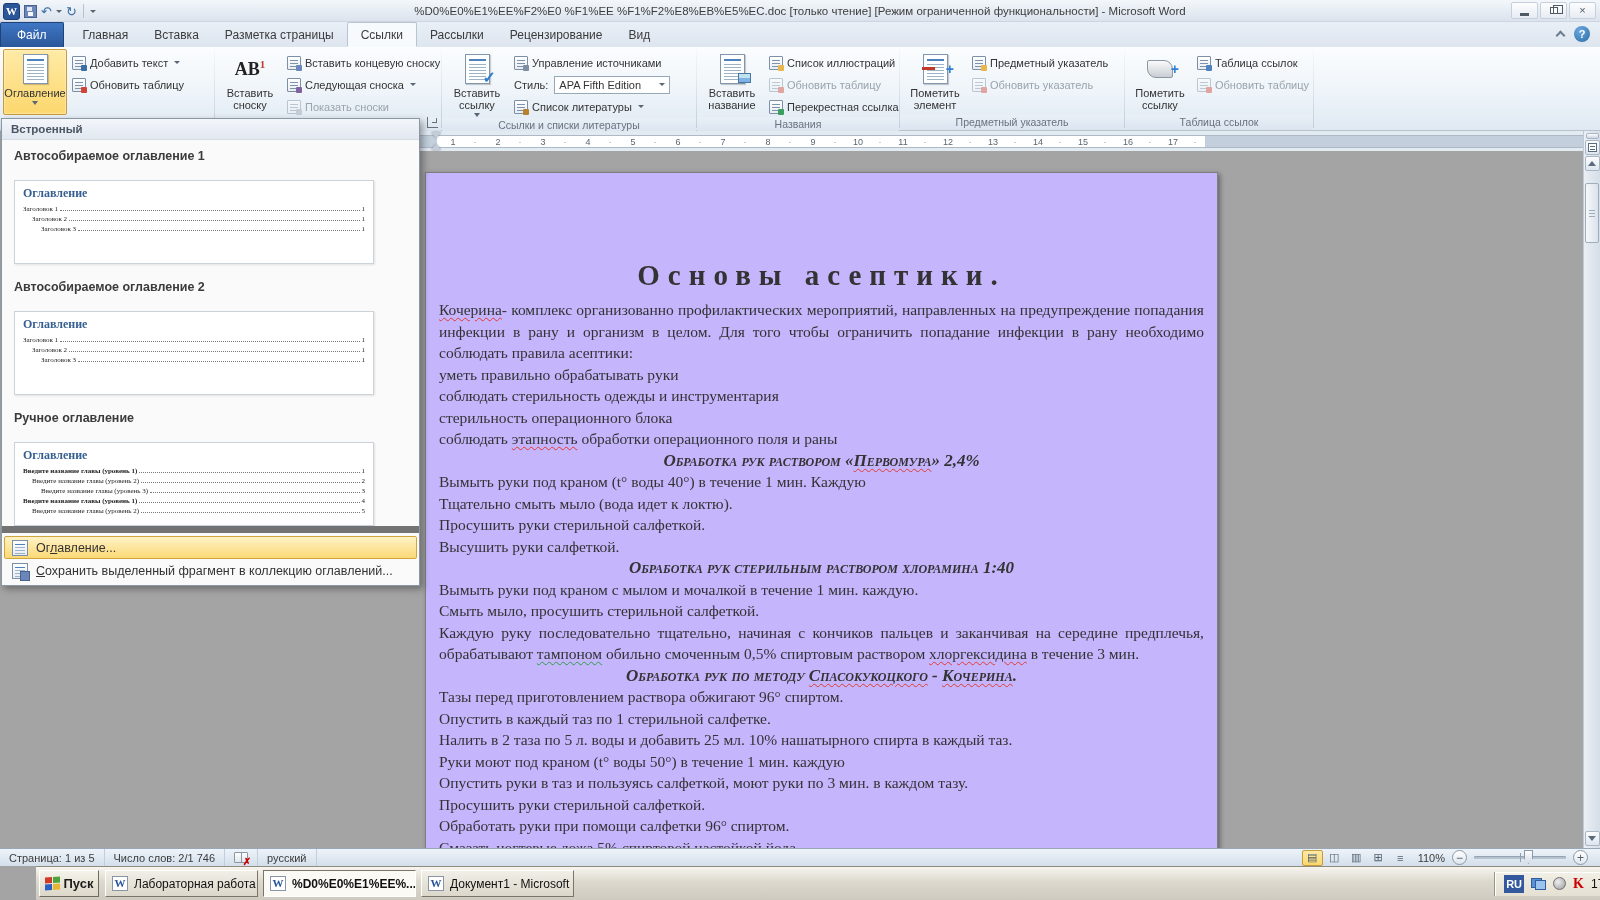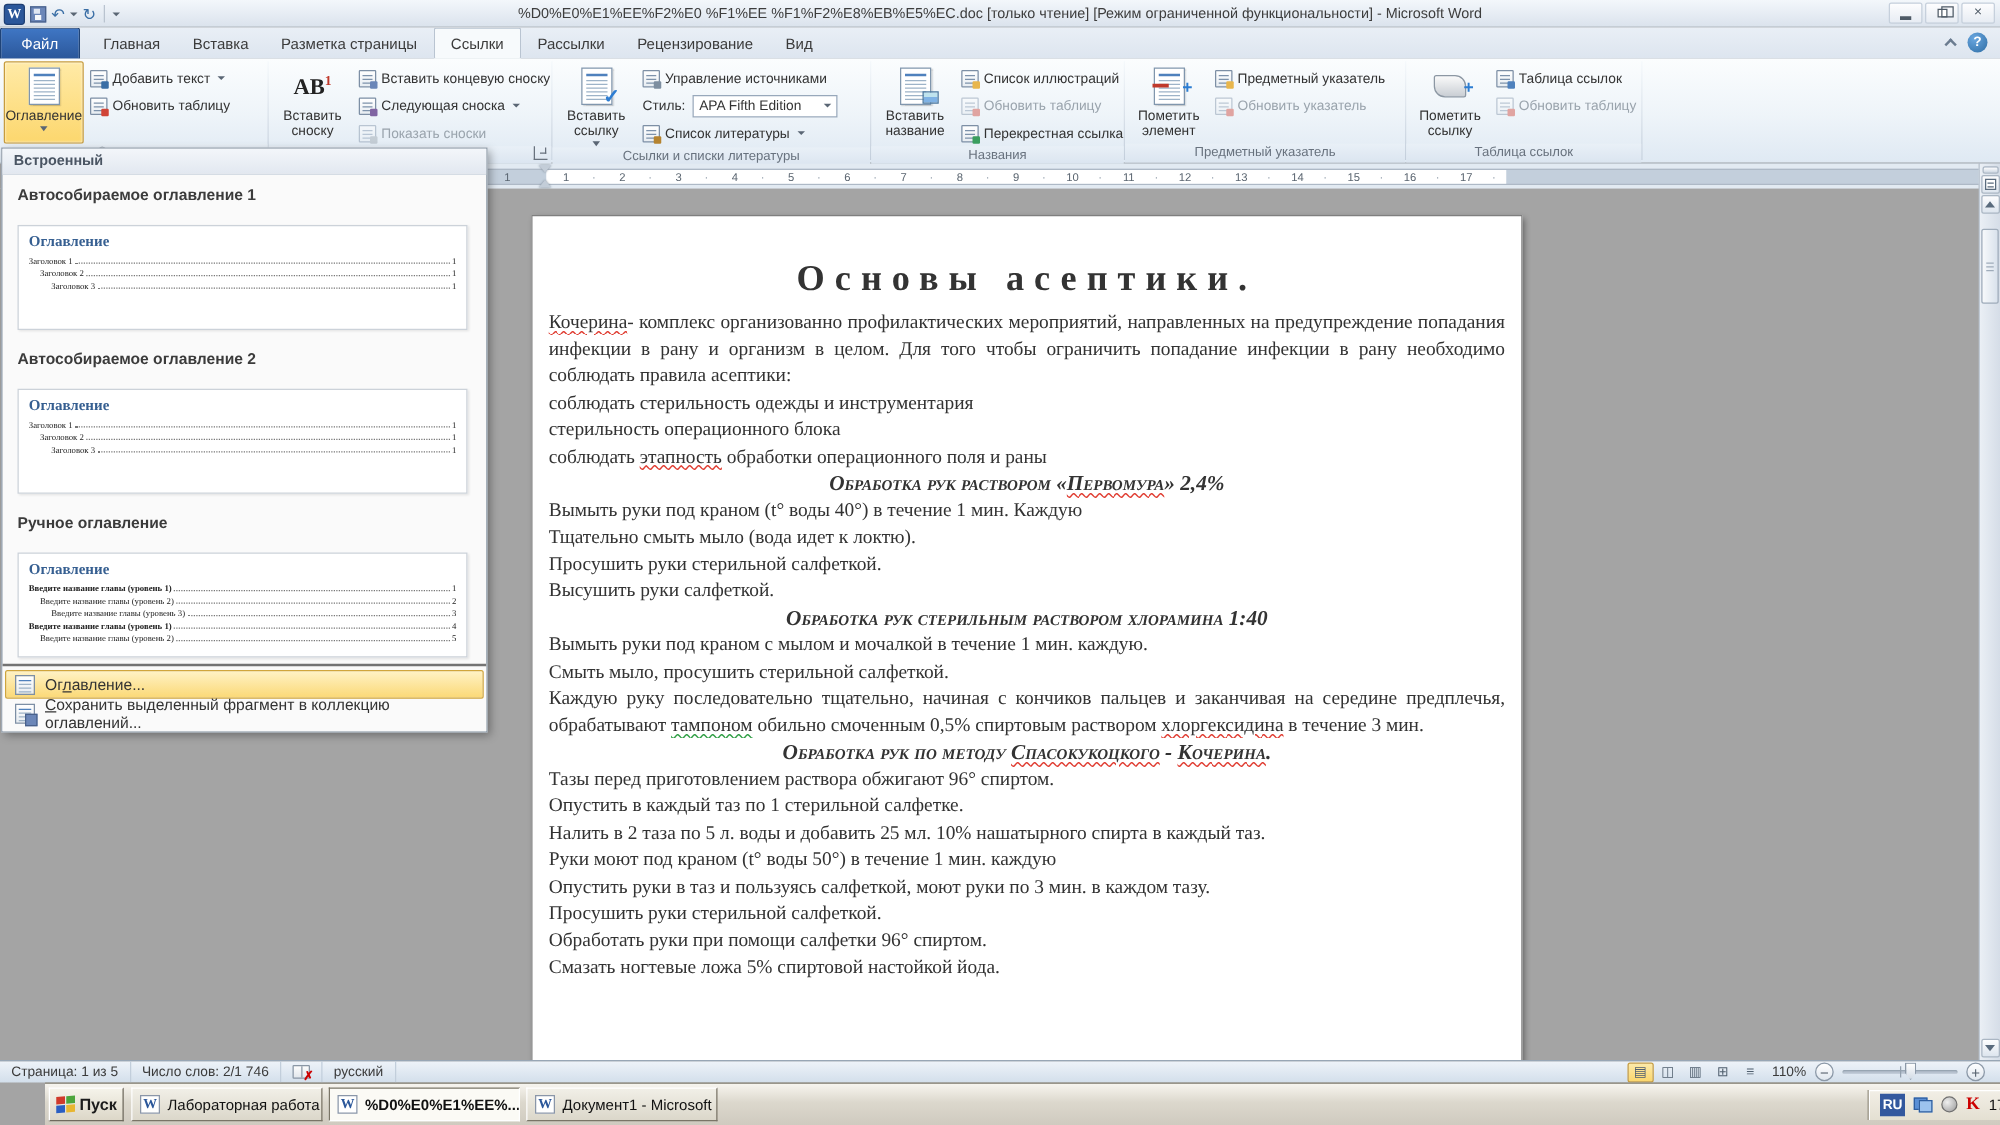--- a/index.html
+++ b/index.html
@@ -76,52 +76,52 @@
 .rdot{position:absolute;top:0;line-height:13px;font-size:9px;color:#8a97a5;transform:translateX(-50%);}
 .ind-top{position:absolute;left:415px;top:-4px;width:0;height:0;border:5px solid transparent;border-top:6px solid #c3cdd8;filter:drop-shadow(0 0 1px #7e8a97);}
 .ind-bot{position:absolute;left:415px;bottom:-3px;width:0;height:0;border:5px solid transparent;border-bottom:6px solid #c3cdd8;filter:drop-shadow(0 0 1px #7e8a97);}
 .vruler{position:absolute;left:0;top:151px;width:16px;height:697px;background:#e2eaf2;}
 .vband{position:absolute;top:0;bottom:0;left:4px;width:12px;background:#c3cfdc;border-left:1px solid #aeb9c6;border-right:1px solid #aeb9c6;}
 .vband .white{position:absolute;left:0;right:0;top:91px;height:600px;background:#fff;}
 .vnum{position:absolute;left:2px;width:13px;text-align:center;font-size:9px;color:#5a6570;transform:rotate(-90deg);}
 
 
 .docarea{position:absolute;left:0;top:151px;width:1600px;height:697px;background:#a4a4a4;overflow:hidden;}
-.page{position:absolute;left:425px;top:21px;width:793px;height:700px;background:#ffffff;border:1px solid #7f7f7f;box-shadow:2px 2px 5px rgba(0,0,0,.4);padding:34px 13px 0 13px;overflow:hidden;}
+.page{position:absolute;left:425px;top:21px;width:793px;height:700px;background:#c4b5fd;border:1px solid #7f7f7f;box-shadow:2px 2px 5px rgba(0,0,0,.4);padding:86px 13px 0 13px;overflow:hidden;}
 .doc-title{font-family:"Liberation Serif",serif;font-size:29px;font-weight:bold;letter-spacing:8px;text-align:center;margin-bottom:7px;white-space:nowrap;}
 .doc-h{font-family:"Liberation Serif",serif;font-size:17px;font-weight:bold;font-style:italic;font-variant:small-caps;text-align:center;line-height:21.5px;}
 .doc-p{font-family:"Liberation Serif",serif;font-size:15.5px;line-height:21.5px;text-align:justify;}
 .misspell{text-decoration:underline wavy #e03c31;text-decoration-thickness:1px;text-underline-offset:2px;}
 .gram{text-decoration:underline wavy #2f9e44;text-decoration-thickness:1px;text-underline-offset:2px;}
 
 
 .vscroll{position:absolute;right:0;top:131px;width:17px;height:717px;background:linear-gradient(90deg,#eaeff5,#d5dde7);border-left:1px solid #c0cad5;}
 .vs-split{width:13px;height:6px;margin:2px auto 1px;background:linear-gradient(#fdfdfe,#cdd7e2);border:1px solid #aab6c3;border-radius:2px;}
 .vs-btn{width:15px;height:15px;margin:1px auto;display:flex;align-items:center;justify-content:center;border:1px solid #aab6c3;border-radius:2px;background:linear-gradient(#fdfdfe,#dde5ee);position:relative;}
 .tri-up{width:0;height:0;border-left:4px solid transparent;border-right:4px solid transparent;border-bottom:5px solid #5a6b7d;}
 .tri-dn{width:0;height:0;border-left:4px solid transparent;border-right:4px solid transparent;border-top:5px solid #5a6b7d;}
 .vs-rulericon{width:9px;height:9px;border:1px solid #5a6b7d;background:#fff;position:relative;}
 .vs-rulericon::after{content:"";position:absolute;left:1px;right:1px;top:2px;height:1px;background:#5a6b7d;box-shadow:0 3px 0 #5a6b7d;}
 .vs-thumb{position:absolute;left:1px;top:52px;width:14px;height:60px;background:linear-gradient(90deg,#f7f9fb,#d9e2ec);border:1px solid #9facba;border-radius:2px;}
 .vs-thumb::after{content:"";position:absolute;left:3px;right:3px;top:26px;height:1px;background:#9facba;box-shadow:0 3px 0 #9facba,0 6px 0 #9facba;}
 .vs-down{position:absolute;bottom:1px;left:0;right:0;}
 
 
-.tocdd{position:absolute;left:1px;top:118px;width:389px;height:468px;background:#fafafa;border:1px solid #8a97a5;box-shadow:3px 3px 7px rgba(0,0,0,.35);z-index:50;display:flex;flex-direction:column;}
+.tocdd{position:absolute;left:1px;top:118px;width:419px;height:468px;background:#fafafa;border:1px solid #8a97a5;box-shadow:3px 3px 7px rgba(0,0,0,.35);z-index:50;display:flex;flex-direction:column;}
 .dd-header{height:21px;flex:none;background:linear-gradient(#f3f6fa,#e2e8f0);border-bottom:1px solid #d5dce4;font-size:11.5px;font-weight:bold;color:#4a5563;display:flex;align-items:center;padding-left:9px;}
 .dd-gallery{flex:1;overflow:hidden;padding-top:2px;}
 .dd-item{padding:4px 12px 0 12px;}
 .dd-item-title{font-size:12.5px;font-weight:bold;color:#3b3b3b;margin:3px 0 17px 0;}
 .dd-preview{width:360px;height:84px;background:#fff;border:1px solid #ccd2d9;box-shadow:1px 1px 2px rgba(0,0,0,.1);padding:5px 8px 0 8px;margin-bottom:9px;}
 .pv-head{font-family:"Liberation Serif",serif;color:#365f91;font-weight:bold;font-size:12px;margin-bottom:3px;}
 .pv-row{display:flex;align-items:baseline;font-size:7px;line-height:9px;color:#222;font-family:Liberation Serif, serif;}
 .pv-row .nm{white-space:nowrap;}
 .pv-row .ld{flex:1;border-bottom:1px dotted #777;margin:0 2px;height:7px;}
 .pv-row.b .nm{font-weight:bold;}
-.dd-menu{flex:none;border-top:2px solid #737373;background:#fafafa;padding:3px 2px;}
+.dd-menu{flex:none;border-top:7px solid #737373;background:#fafafa;padding:3px 2px;}
 .dd-mi{height:23px;display:flex;align-items:center;gap:8px;padding:0 7px;font-size:12.5px;color:#333;border:1px solid transparent;border-radius:2px;}
 .dd-mi.hl{background:linear-gradient(#fff2c5,#fbd977);border-color:#d0a53c;}
 .dd-mi.disabled{color:#a0a8b0;}
 .dd-mi.disabled .mi-ic{opacity:.45;}
 .mi-ic{width:16px;height:16px;flex:none;position:relative;background:linear-gradient(#fff,#e8edf2);border:1px solid #7d8fa5;}
 .mi-ic::before{content:"";position:absolute;left:2px;right:2px;top:3px;height:1px;background:#4f81bd;box-shadow:0 3px 0 #9db3c8,0 6px 0 #9db3c8,0 9px 0 #9db3c8;}
 .mi-del::after{content:"✕";position:absolute;right:-4px;bottom:-4px;color:#c0392b;font-size:10px;font-weight:bold;}
 .mi-save::after{content:"";position:absolute;right:-3px;bottom:-3px;width:8px;height:8px;background:#6b86b8;border:1px solid #49618c;}
 .dd-mi u{text-decoration:underline;}
 
@@ -414,20 +414,21 @@
     <span class="vnum" style="top: 550px;">11</span>
     <span class="vnum" style="top: 591.5px;">12</span>
     <span class="vnum" style="top: 633px;">13</span>
     <span class="vnum" style="top: 674.5px;">14</span>
   </div>
 
 <div class="docarea">
   <div class="page" id="docpage">
       <div class="doc-title">Основы асептики.</div>
       <div class="doc-p"><span class="misspell">Кочерина</span>- комплекс организованно профилактических мероприятий, направленных на предупреждение попадания инфекции в рану и организм в целом. Для того чтобы ограничить попадание инфекции в рану необходимо соблюдать правила асептики:</div>
+      <div class="doc-p">уметь правильно обрабатывать руки</div>
       <div class="doc-p">соблюдать стерильность одежды и инструментария</div>
       <div class="doc-p">стерильность операционного блока</div>
       <div class="doc-p">соблюдать <span class="misspell">этапность</span> обработки операционного поля и раны</div>
       <div class="doc-h">Обработка рук  раствором «<span class="misspell">Первомура</span>» 2,4%</div>
       <div class="doc-p">Вымыть руки под краном (t° воды 40°) в течение 1 мин. Каждую</div>
       <div class="doc-p">Тщательно смыть мыло (вода идет к локтю).</div>
       <div class="doc-p">Просушить руки стерильной салфеткой.</div>
       <div class="doc-p">Высушить руки салфеткой.</div>
       <div class="doc-h">Обработка рук стерильным раствором хлорамина 1:40</div>
       <div class="doc-p">Вымыть руки под краном с мылом и мочалкой в течение 1 мин. каждую.</div>

